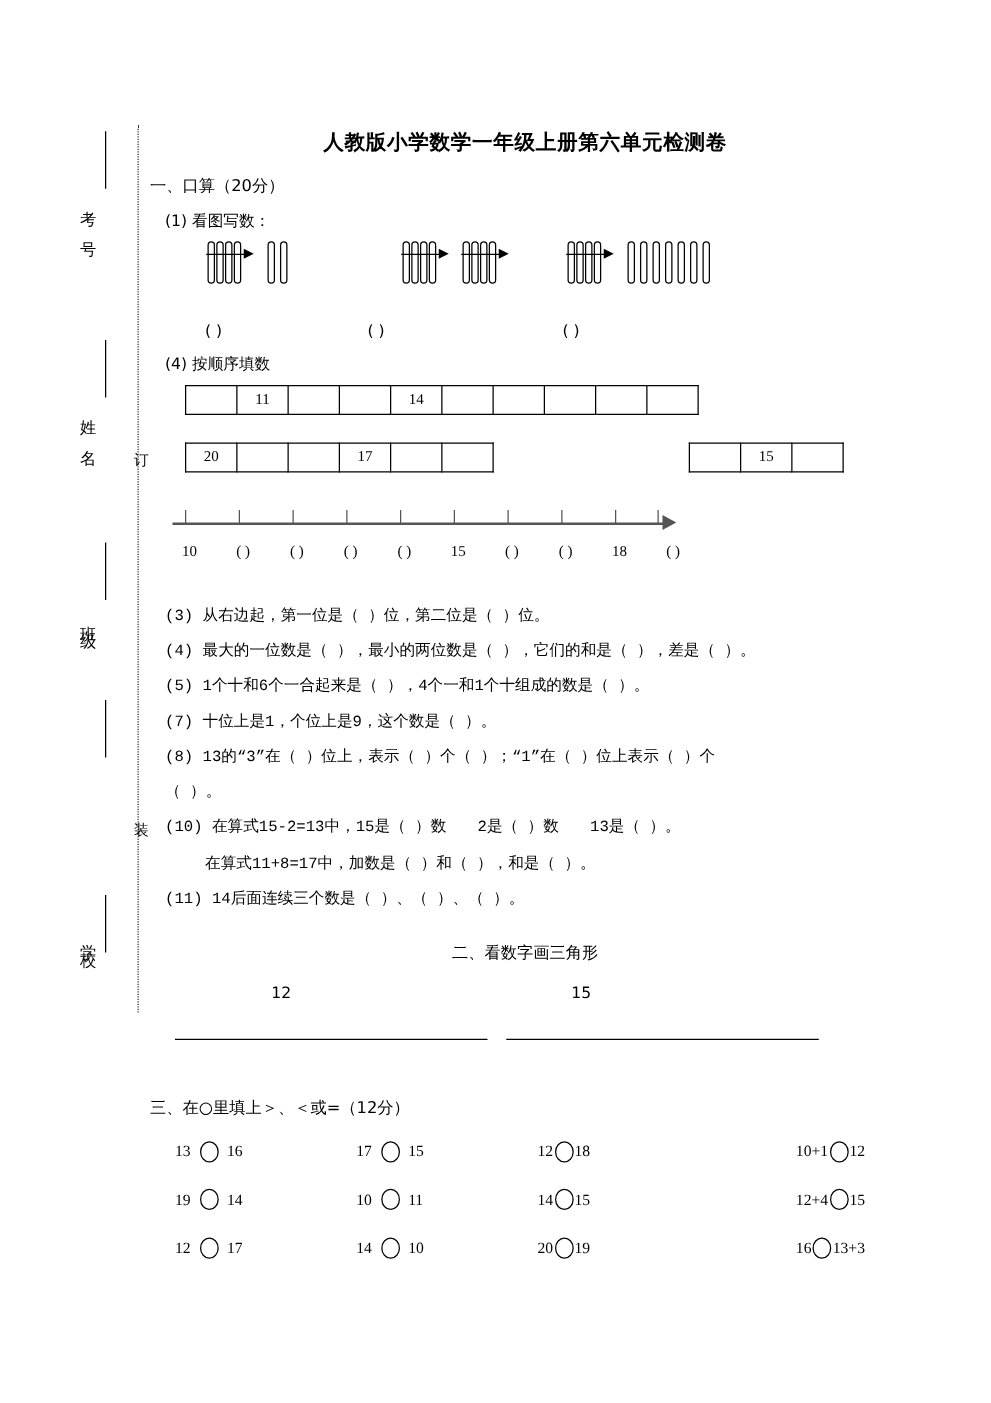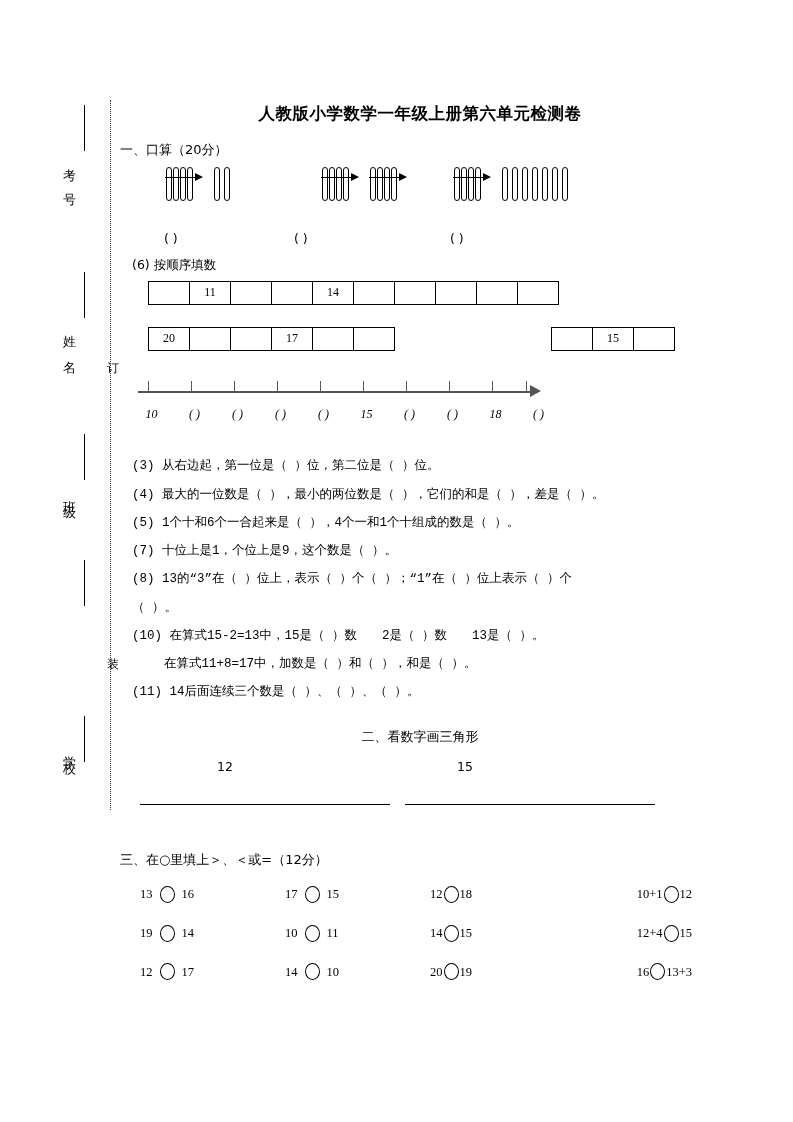--- a/index.html
+++ b/index.html
@@ -198,21 +198,20 @@
     top: 4px;
     width: 0; height: 11px;
     border-left: 1.4px solid #555;
   }
   #nl-labels {
     position: absolute;
     left: 0; top: 28px;
     font-size: 12px;
     font-family: "Liberation Serif", serif;
     white-space: nowrap;
-    font-style: italic;
   }
   #nl-labels span { display: inline-block; text-align: center; }
 
   
   #tri-area {
     position: relative;
     margin: 10px 0 0 0;
     height: 80px;
   }
   .tri-num {
@@ -285,20 +284,21 @@
   <div class="seam-char" style="top:352px;">订</div>
   <div class="seam-char" style="top:648px;">装</div>
 </div>
 
 <div id="sheet">
 
   <div id="paper-title">人教版小学数学一年级上册第六单元检测卷</div>
 
   <div class="section-head">一、口算（20分）</div>
 
+  <div class="sub-head">(1) 看图写数：</div>
 
   <div id="sticks-row">
 
     <div class="stick-group" style="left:22px;">
       <div class="bundle">
         <div class="stick"></div>
         <div class="stick"></div>
         <div class="stick"></div>
         <div class="stick"></div>
         <div class="tie"></div>
@@ -345,21 +345,21 @@
       </div>
     </div>
   </div>
 
   <div class="paren-row">
     <span style="left:20px;">(        )</span>
     <span style="left:150px;">(        )</span>
     <span style="left:306px;">(        )</span>
   </div>
 
-  <div class="sub-head">(6) 按顺序填数</div>
+  <div class="sub-head">(4) 按顺序填数</div>
 
   <div id="table-row-1">
     <table class="num-table">
       <tbody>
           <tr>
         <td></td>
         <td>11</td>
         <td></td>
         <td></td>
         <td>14</td>

